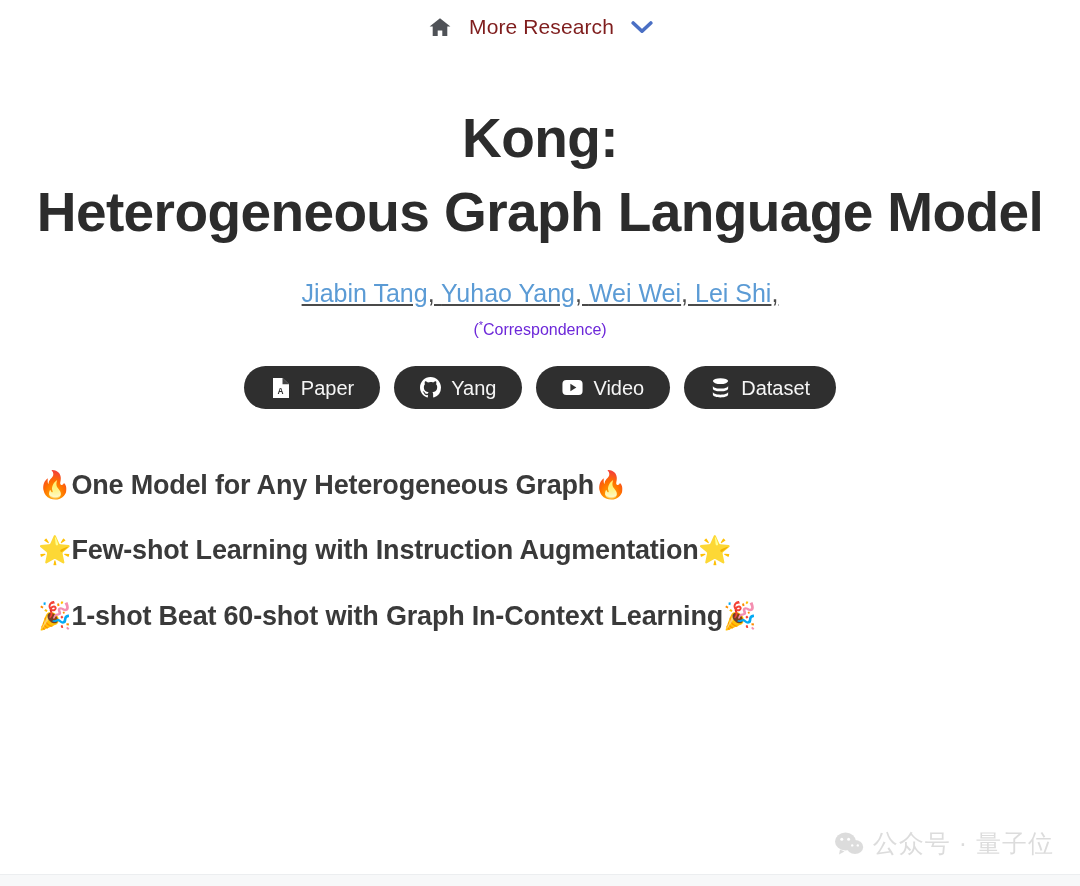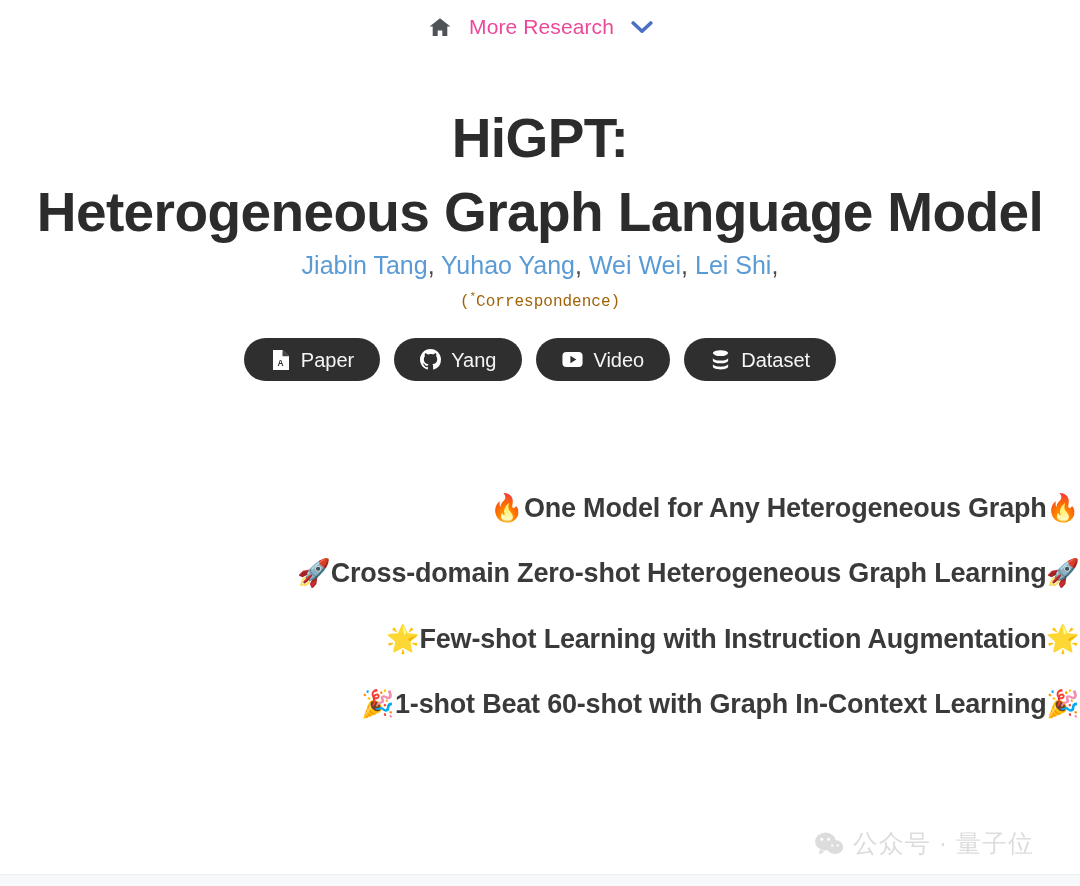--- a/index.html
+++ b/index.html
@@ -24,21 +24,21 @@
     display: inline-flex;
     align-items: center;
     justify-content: center;
     width: 34px; height: 30px;
     margin-right: 12px;
     cursor: pointer;
   }
   .nav-home svg { display: block; }
   .nav-link {
     font-size: 21px;
-    color: #ec4899;
+    color: #7f1d1d;
     letter-spacing: .1px;
     cursor: pointer;
     white-space: nowrap;
     text-align: center;
   }
   .nav-caret {
     display: inline-flex;
     align-items: center;
     justify-content: center;
     width: 30px; height: 26px;
@@ -55,23 +55,25 @@
   .title {
     font-size: 55px;
     font-weight: 700;
     color: #2c2c2c;
     line-height: 1.18;
     letter-spacing: -0.6px;
   }
   .title .line2 { display: block; margin-top: 9px; }
 
   .authors {
+    margin-top: 28px;
     font-size: 25px;
     line-height: 1.6;
     color: #4a4a4a;
+    text-decoration: underline;
   }
   .authors .row { display: block; }
   .a-link {
     color: #5b9bd5;
     cursor: pointer;
     text-decoration: none;
   }
   .sup {
     font-size: 15px;
     vertical-align: super;
@@ -81,22 +83,21 @@
   .affil {
     margin-top: 16px;
     font-size: 22px;
     color: #3c3c3c;
     line-height: 1.5;
   }
   .affil .emoji { font-size: 21px; }
   .corr {
     margin-top: 6px;
     font-size: 16px;
-    color: #a16207;
-    font-family: Liberation Mono, monospace;
+    color: #6d28d9;
   }
   .corr .star { font-size: 11px; vertical-align: super; }
 
   
   .btn-row {
     margin-top: 27px;
     display: flex;
     justify-content: center;
     align-items: center;
     gap: 14px;
@@ -120,39 +121,40 @@
     display: inline-flex;
     align-items: center;
     justify-content: center;
     width: 21px; height: 21px;
     flex: 0 0 21px;
   }
   .btn .bicon svg { display: block; }
 
   
   .taglines {
-    margin-top: 112px;
-    text-align: right;
+    margin-top: 61px;
+    text-align: left;
+    padding-left: 38px;
   }
   .tagline {
     font-size: 27px;
     font-weight: 700;
     color: #3a3a3a;
     line-height: 1.12;
     margin-bottom: 35px;
     letter-spacing: -0.2px;
     white-space: nowrap;
   }
   .tagline:last-child { margin-bottom: 0; }
   .tagline .emo { font-weight: 400; }
 
   
   .watermark {
     position: absolute;
-    right: 46px;
+    right: 26px;
     bottom: 26px;
     display: flex;
     align-items: center;
     gap: 9px;
     opacity: .30;
     pointer-events: none;
     user-select: none;
   }
   .watermark .wm-icon {
     display: inline-flex;
@@ -188,21 +190,21 @@
   <span class="nav-caret">
     <svg width="22" height="15" viewBox="0 0 22 15" aria-hidden="true">
       <path d="M2.2 3 L11 11.2 L19.8 3" fill="none" stroke="#4a6fc4" stroke-width="3.6" stroke-linecap="round" stroke-linejoin="round"></path>
     </svg>
   </span>
 </div>
 
 <div class="hero">
 
   <h1 class="title">
-    <span>HiGPT:</span>
+    <span>Kong:</span>
     <span class="line2">Heterogeneous Graph Language Model</span>
   </h1>
 
   <div class="authors">
     <span class="row">
       <a class="a-link">Jiabin Tang</a><span>, </span><a class="a-link">Yuhao Yang</a><span>, </span><a class="a-link">Wei Wei</a><span>, </span><a class="a-link">Lei Shi</a><span>,</span>
     </span>
   </div>
 
 
@@ -250,21 +252,20 @@
         </svg>
       </span>
       <span>Dataset</span>
     </button>
 
   </div>
 </div>
 
 <div class="taglines">
   <div class="tagline"><span class="emo">🔥</span><span>One Model for Any Heterogeneous Graph</span><span class="emo">🔥</span></div>
-  <div class="tagline"><span class="emo">🚀</span><span>Cross-domain Zero-shot Heterogeneous Graph Learning</span><span class="emo">🚀</span></div>
   <div class="tagline"><span class="emo">🌟</span><span>Few-shot Learning with Instruction Augmentation</span><span class="emo">🌟</span></div>
   <div class="tagline"><span class="emo">🎉</span><span>1-shot Beat 60-shot with Graph In-Context Learning</span><span class="emo">🎉</span></div>
 </div>
 
 <div class="watermark">
   <span class="wm-icon">
     <svg width="30" height="26" viewBox="0 0 30 26" aria-hidden="true">
       <ellipse cx="11.5" cy="10.5" rx="10.5" ry="9" fill="#8e8e8e"></ellipse>
       <path d="M6 18.5l-1 5 5.5-3z" fill="#8e8e8e"></path>
       <circle cx="7.8" cy="8.2" r="1.5" fill="#ffffff"></circle>

